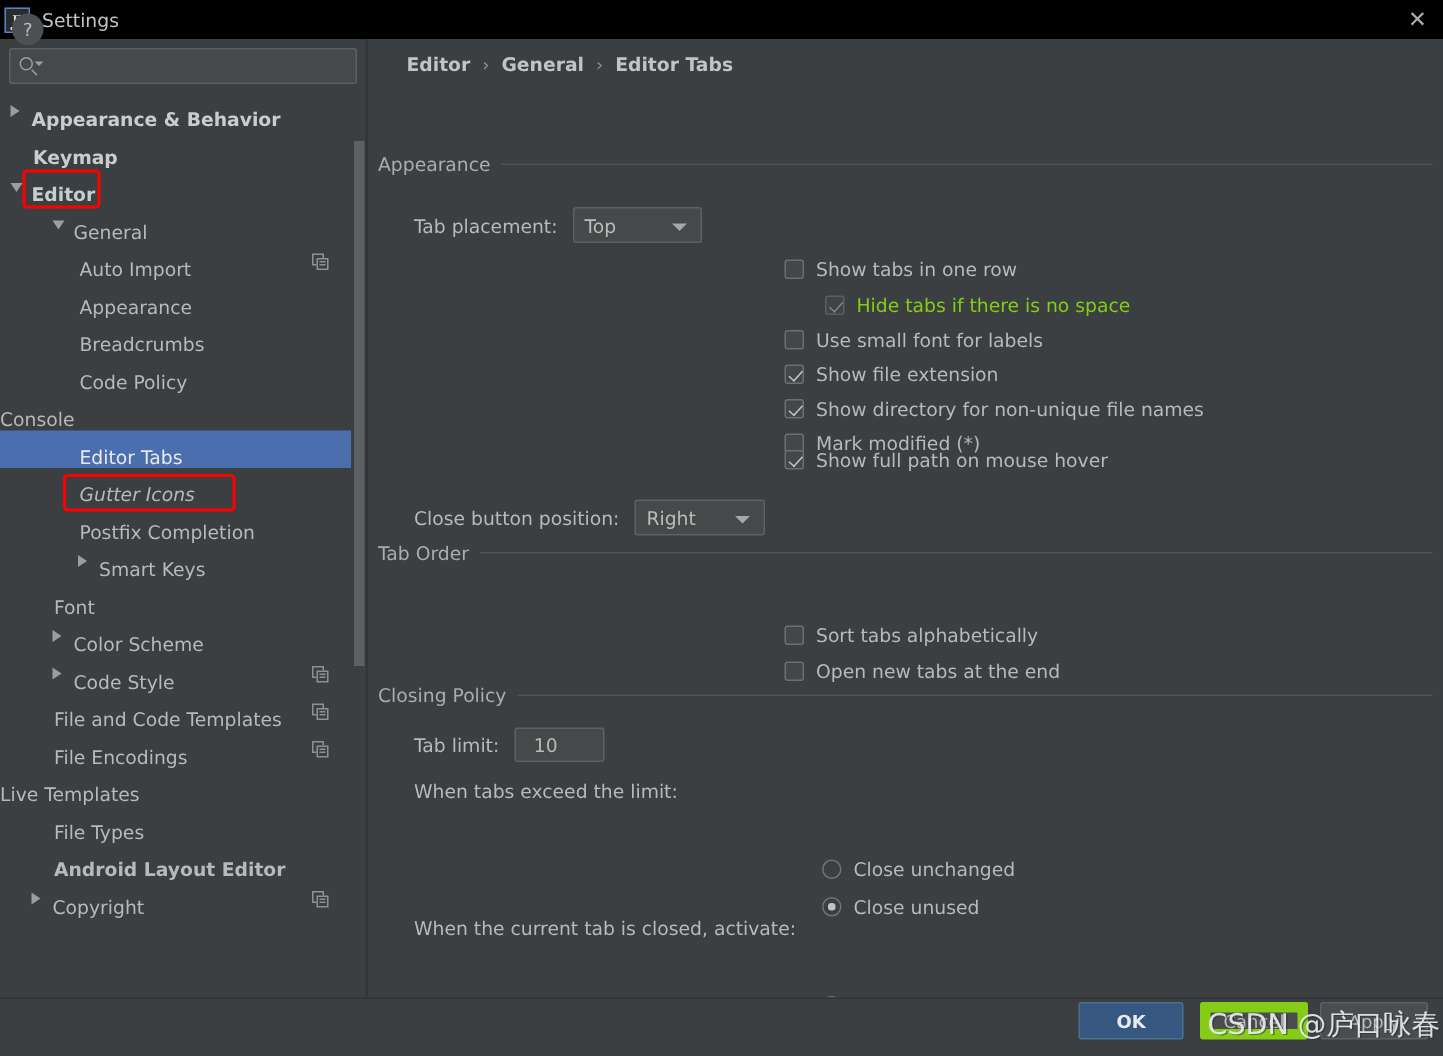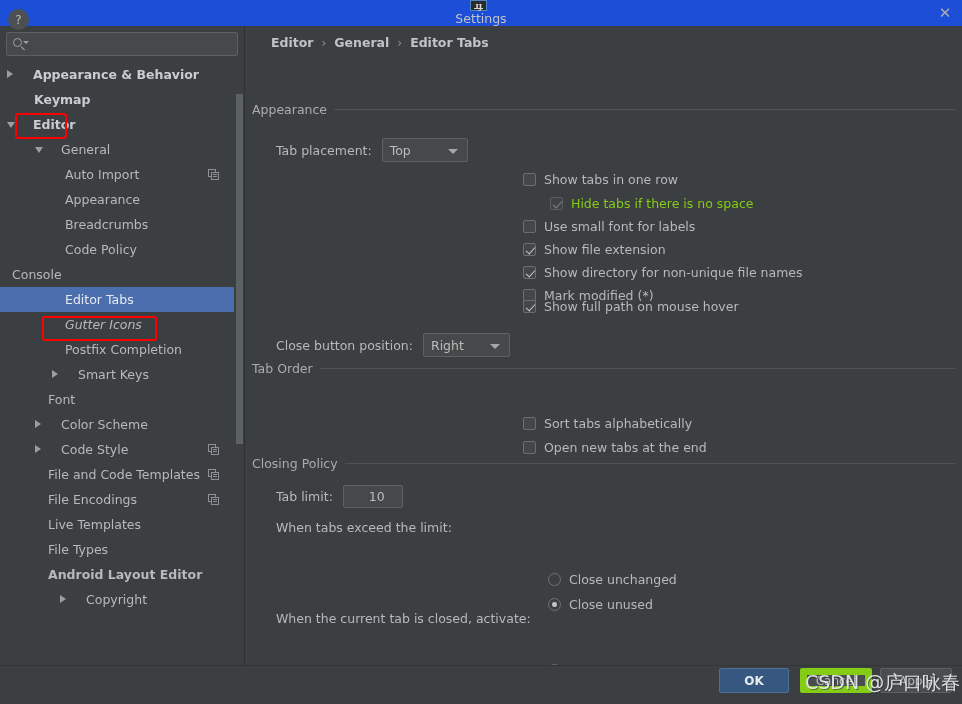--- a/index.html
+++ b/index.html
@@ -11,22 +11,22 @@
     font-family: "DejaVu Sans", "Liberation Sans", sans-serif;
     font-size: 12px;
     color: #bbbbbb;
     -webkit-font-smoothing: antialiased;
   }
   #app { position: relative; width: 962px; height: 704px; background: #3c3f41; }
 
   
   #titlebar {
     position: absolute; left: 0; top: 0; width: 962px; height: 26px;
-    background: #1d4ed8;
-    display: flex; align-items: center; flex-direction: column;
+    background: #000000;
+    display: flex; align-items: center;
   }
   #ij-logo {
     width: 17px; height: 17px; margin-left: 3px; margin-right: 8px;
     background: #2b2b2b; border: 1.5px solid #4a88c7;
     position: relative;
     display: flex; align-items: center; justify-content: center;
   }
   #ij-logo .ij-txt {
     font-size: 8px; font-weight: bold; color: #d6d6d6;
     font-family: "DejaVu Serif", "Liberation Serif", serif;
@@ -73,22 +73,22 @@
     flex: 1; background: transparent; border: none; outline: none;
     color: #bbbbbb; font-size: 12px; padding-left: 4px;
     font-family: "DejaVu Sans", "Liberation Sans", sans-serif;
   }
 
   #tree {
     position: absolute; left: 0; top: 36px; width: 244px; height: 603px;
     overflow: hidden;
   }
   .tree-row {
-    position: relative; height: 25px; display: flex; align-items: center;
-    color: #b6b9bd; font-size: 12.5px; cursor: default; white-space: nowrap; padding-left: 12px;
+    position: relative; height: 25px; display: flex; align-items: flex-end;
+    color: #b6b9bd; font-size: 12.5px; cursor: default; white-space: nowrap;
   }
   .tree-row.sel { background: #4b6eaf; color: #e6e9ef; }
   .tree-row.bold { font-weight: bold; color: #c9ccd1; }
   .tree-arrow {
     position: absolute; width: 0; height: 0; font-size: 0; line-height: 0;
   }
   .tree-arrow.right {
     border-top: 4.5px solid transparent; border-bottom: 4.5px solid transparent;
     border-left: 6.5px solid #9a9da1;
   }
@@ -181,21 +181,21 @@
   .rb.checked::after {
     content: ""; position: absolute; left: 3.3px; top: 3.3px;
     width: 4.4px; height: 4.4px; border-radius: 50%; background: #c0c3c7;
   }
 
   
   .textfield {
     width: 60px; height: 23px; background: #45494a;
     border: 1px solid #5e6164; border-radius: 2px;
     color: #bbbbbb; font-size: 12.5px;
-    display: flex; align-items: center; padding-left: 25px;
+    display: flex; align-items: center; padding-left: 12px;
   }
 
   
   #bottom-bar {
     position: absolute; left: 0; top: 665px; width: 962px; height: 39px;
     background: #3c3f41; border-top: 1px solid #323537;
   }
   #help-btn {
     position: absolute; left: 8px; top: 9px; width: 21px; height: 21px;
     border-radius: 50%; background: #4d5052;
@@ -339,29 +339,29 @@
           </div>
           <div class="tree-row" style="width: 234px;">
             <span class="tree-label" style="margin-left: 36px;">File Encodings</span>
             <span class="proj-icon">
               <span class="b1"></span>
               <span class="b2"></span>
               <span class="b3"></span>
             </span>
           </div>
           <div class="tree-row" style="width: 234px;">
-            <span class="tree-label" style="margin-left: 36px;">Live Templates</span>
+            <span class="tree-label" style="">Live Templates</span>
           </div>
           <div class="tree-row" style="width: 234px;">
             <span class="tree-label" style="margin-left: 36px;">File Types</span>
           </div>
           <div class="tree-row" style="width: 234px; font-weight: bold;">
             <span class="tree-label" style="margin-left: 36px;">Android Layout Editor</span>
           </div>
-          <div class="tree-row" style="width: 234px; margin-left: 39px;">
+          <div class="tree-row" style="width: 234px;">
             <span class="tree-arrow right" style="left: 21px; top: 8px;"></span>
             <span class="tree-label" style="margin-left: 35px;">Copyright</span>
             <span class="proj-icon">
               <span class="b1"></span>
               <span class="b2"></span>
               <span class="b3"></span>
             </span>
           </div>
         </div>
       <div id="tree-scroll-track">

